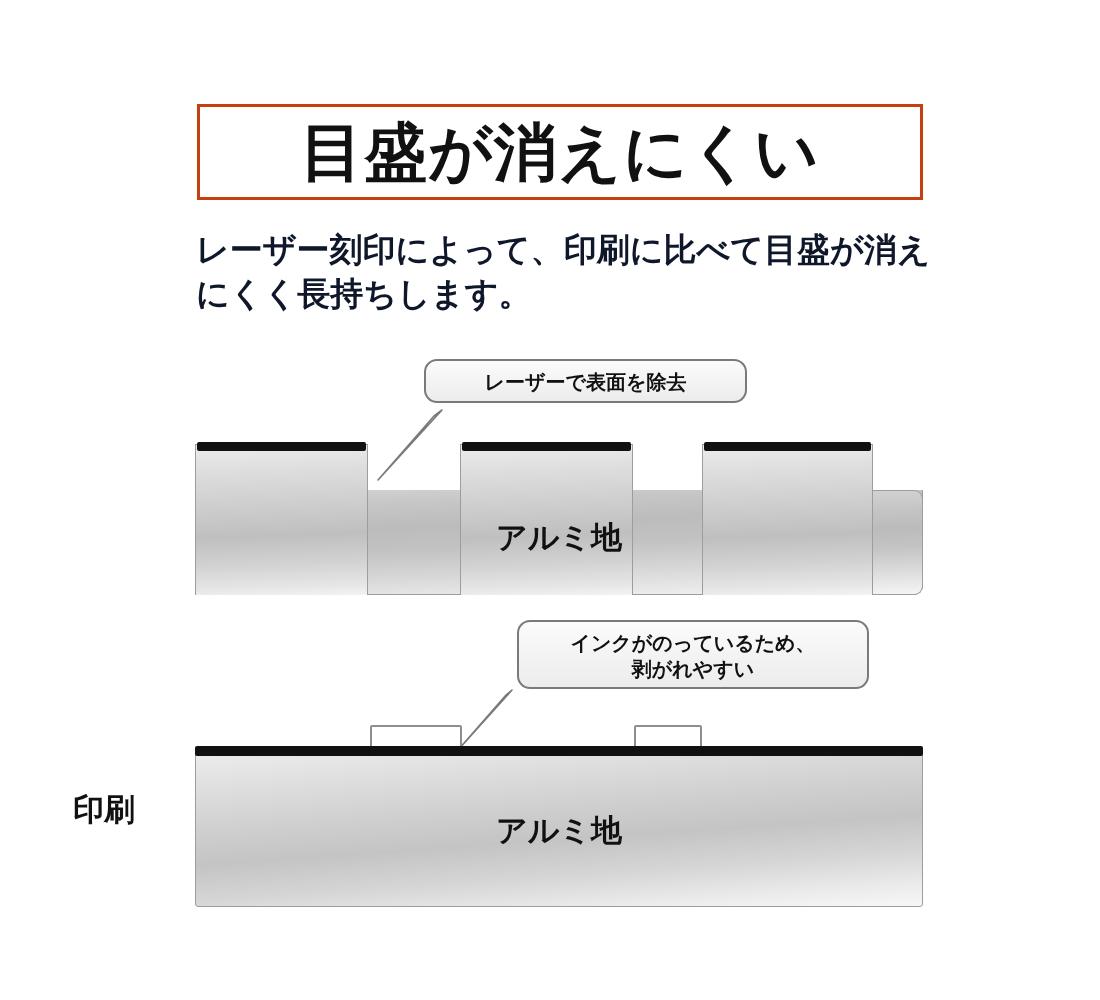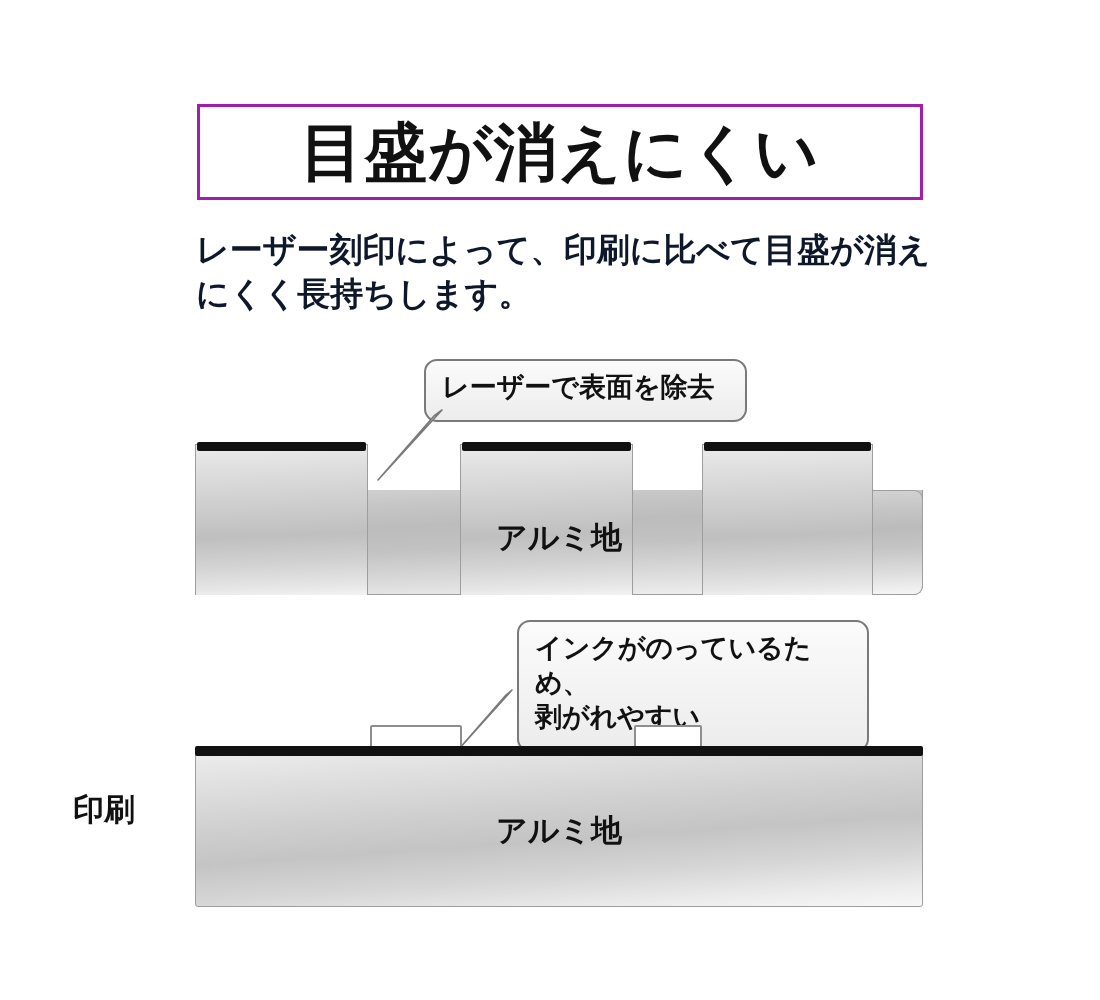--- a/index.html
+++ b/index.html
@@ -21,21 +21,21 @@
   }
 
   
   #title-box {
     position: absolute;
     left: 197px;
     top: 104px;
     width: 726px;
     height: 96px;
     box-sizing: border-box;
-    border: 3px solid #a21caf;
+    border: 3px solid #c2410c;
     background: #ffffff;
     display: flex;
     align-items: center;
     justify-content: center;
   }
   #title-text {
     font-size: 63px;
     font-weight: 700;
     letter-spacing: 1px;
     line-height: 1;
@@ -81,26 +81,27 @@
   }
 
   
   .callout {
     position: absolute;
     box-sizing: border-box;
     border: 2px solid #7a7a7a;
     border-radius: 13px;
     background: #f4f4f4;
     background: linear-gradient(180deg, #fbfbfb 0%, #f2f2f2 60%, #ececec 100%);
-    padding: 9px 16px 15px 16px;
-    font-size: 27px;
+    padding: 9px 16px 5px 16px;
+    font-size: 20px;
     font-weight: 700;
     line-height: 1.28;
     color: #111111;
     white-space: pre-line;
+    text-align: center;
   }
   #callout-laser {
     left: 424px;
     top: 359px;
     width: 323px;
   }
   #callout-print {
     left: 484px;
     top: 620px;
     width: 352px;

